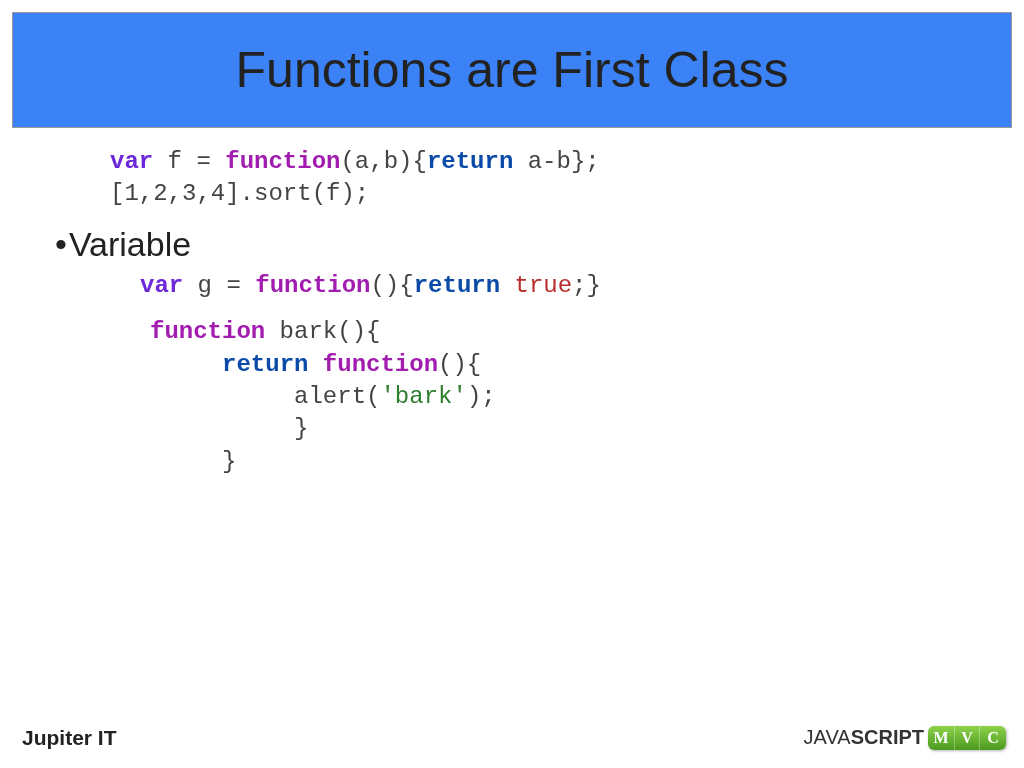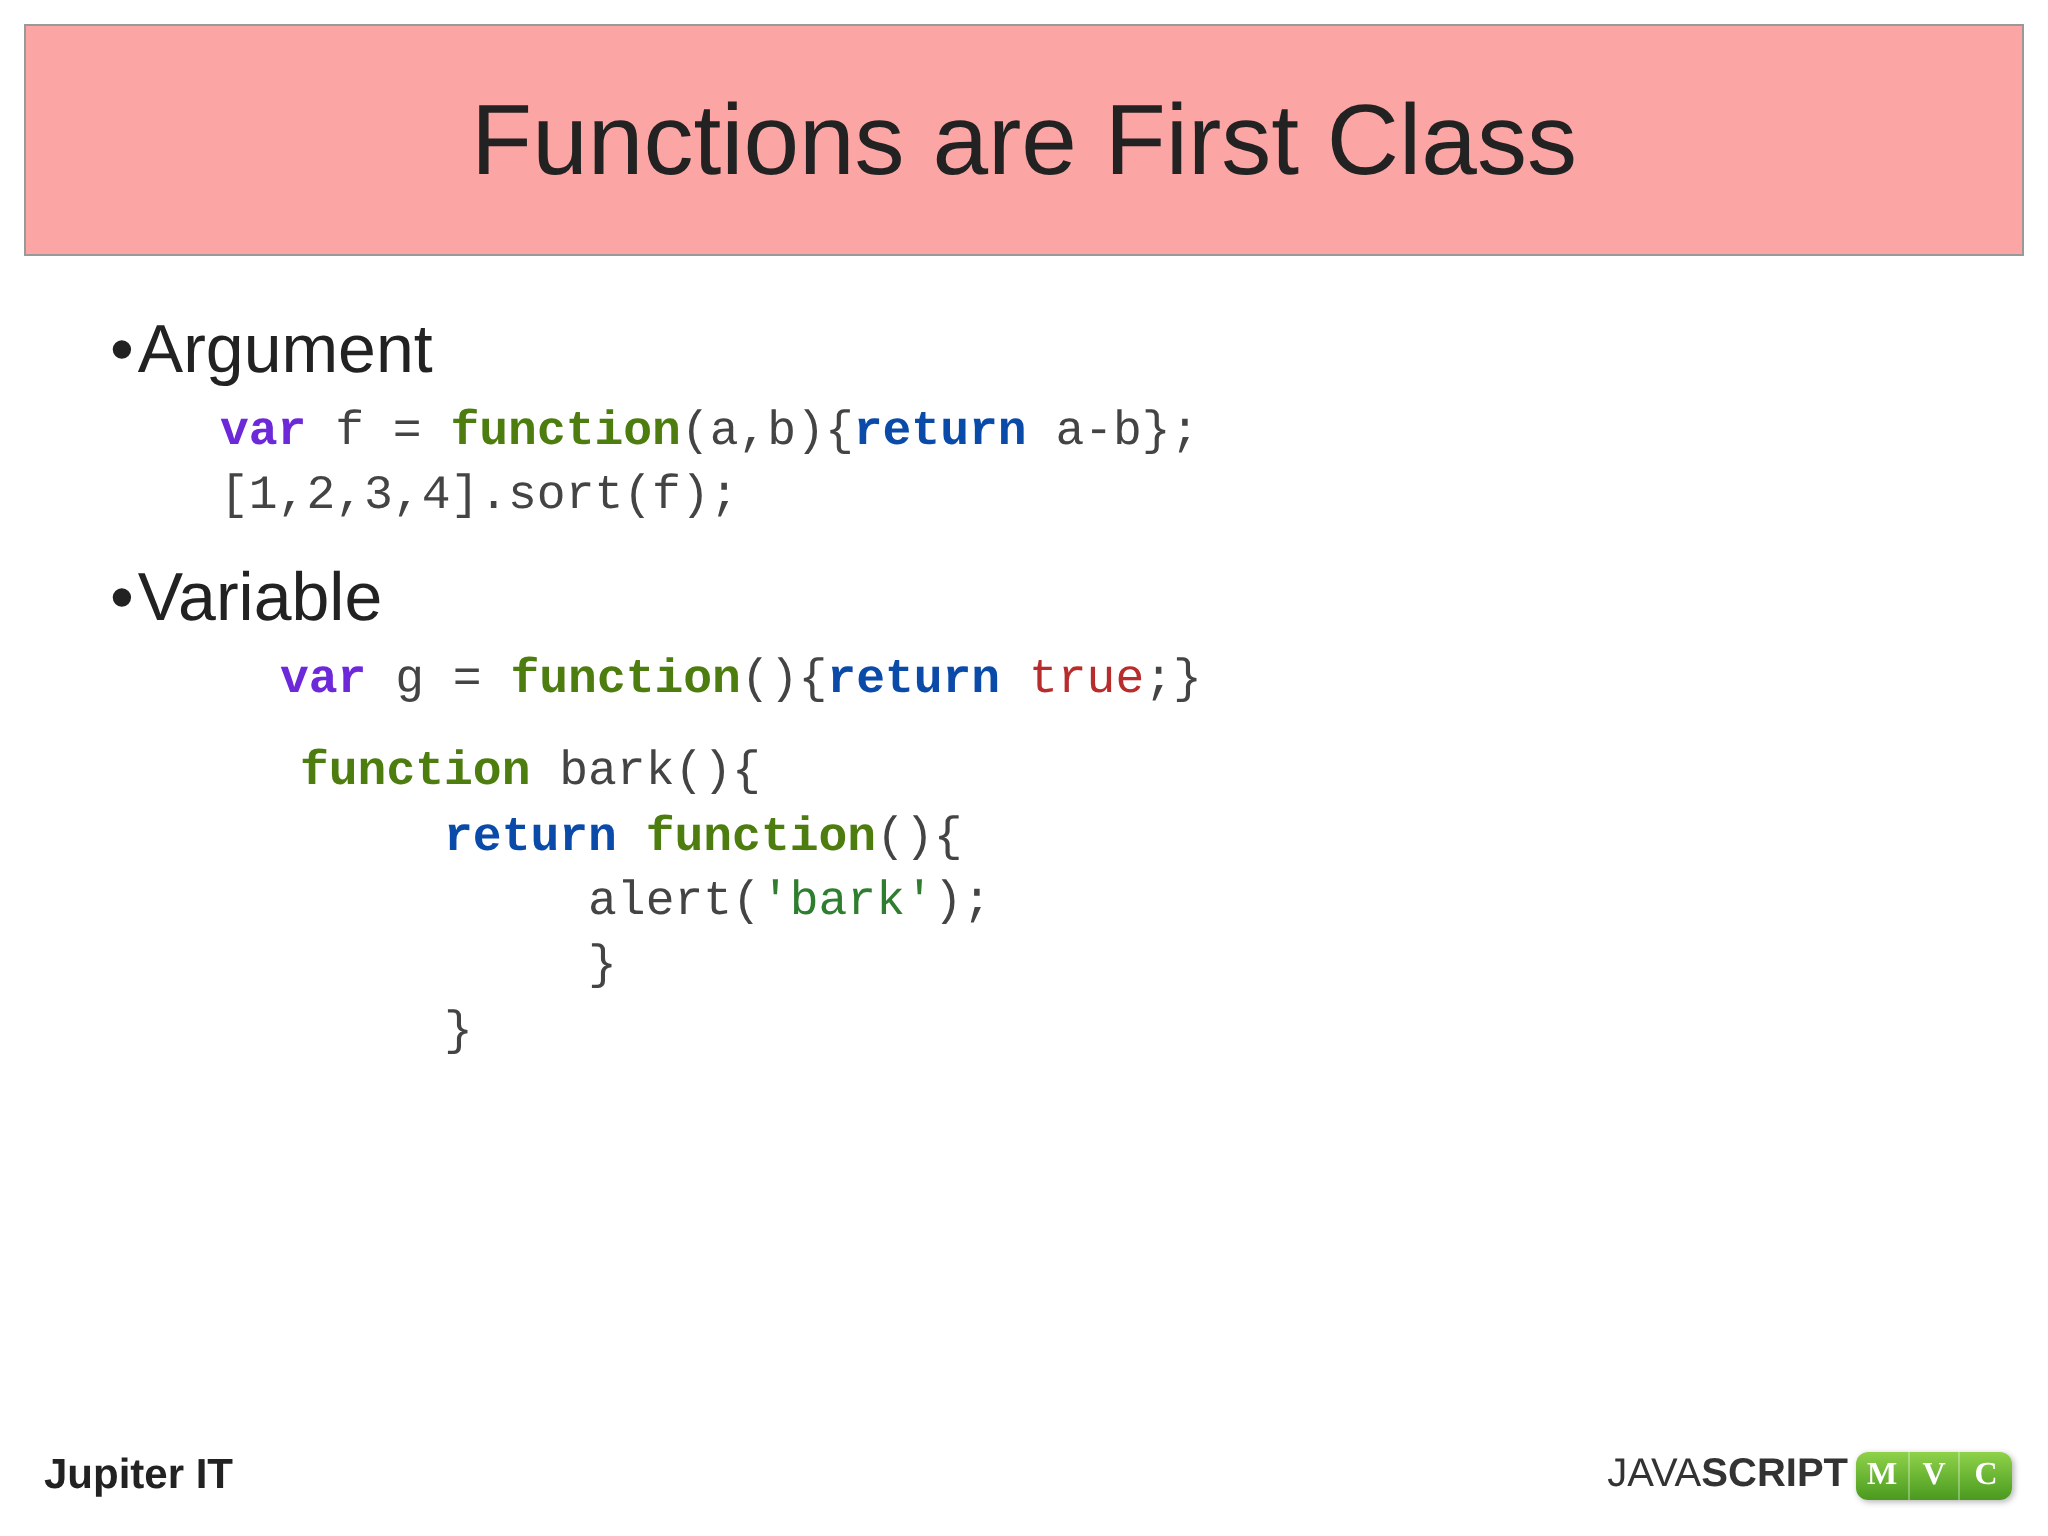--- a/index.html
+++ b/index.html
@@ -5,21 +5,21 @@
   * { margin: 0; padding: 0; box-sizing: border-box; }
   body {
     width: 1024px;
     height: 768px;
     background: #ffffff;
     font-family: Arial, Helvetica, sans-serif;
     position: relative;
     overflow: hidden;
   }
   .title-bar {
-    background: #fca5a5;
+    background: #3b82f6;
     border: 1px solid #999;
     margin: 12px 12px 0 12px;
     padding: 28px 10px;
     text-align: center;
   }
   .title-bar h1 {
     font-size: 50px;
     font-weight: normal;
     color: #222;
     font-family: Arial, Helvetica, sans-serif;
@@ -39,21 +39,21 @@
   .code {
     font-family: "Courier New", Courier, monospace;
     font-size: 24px;
     color: #444;
     line-height: 1.35;
     margin-left: 55px;
     margin-bottom: 14px;
     white-space: pre;
   }
   .kw-var    { color: #6d28d9; font-weight: bold; }
-  .kw-func   { color: #4d7c0f; font-weight: bold; }
+  .kw-func   { color: #a21caf; font-weight: bold; }
   .kw-return { color: #0a4aa8; font-weight: bold; }
   .kw-true   { color: #b82c2c; }
   .str       { color: #2f7d2f; }
   .footer-left {
     position: absolute;
     left: 22px;
     bottom: 18px;
     font-weight: bold;
     font-size: 21px;
     color: #222;
@@ -96,23 +96,20 @@
 </style>
 </head>
 <body>
 
 <div class="title-bar">
   <h1>Functions are First Class</h1>
 </div>
 
 <div class="content">
 
-  <div class="bullet">
-    <span class="dot">•</span><span>Argument</span>
-  </div>
   <div class="code"><span class="kw-var">var</span><span> f = </span><span class="kw-func">function</span><span>(a,b){</span><span class="kw-return">return</span><span> a-b};</span>
 <span>[1,2,3,4].sort(f);</span></div>
 
   <div class="bullet">
     <span class="dot">•</span><span>Variable</span>
   </div>
   <div class="code" style="margin-left:85px;"><span class="kw-var">var</span><span> g = </span><span class="kw-func">function</span><span>(){</span><span class="kw-return">return</span><span> </span><span class="kw-true">true</span><span>;}</span></div>
 
   <div class="code code2"><span class="kw-func">function</span><span> bark(){</span>
      <span class="kw-return">return</span><span> </span><span class="kw-func">function</span><span>(){</span>

